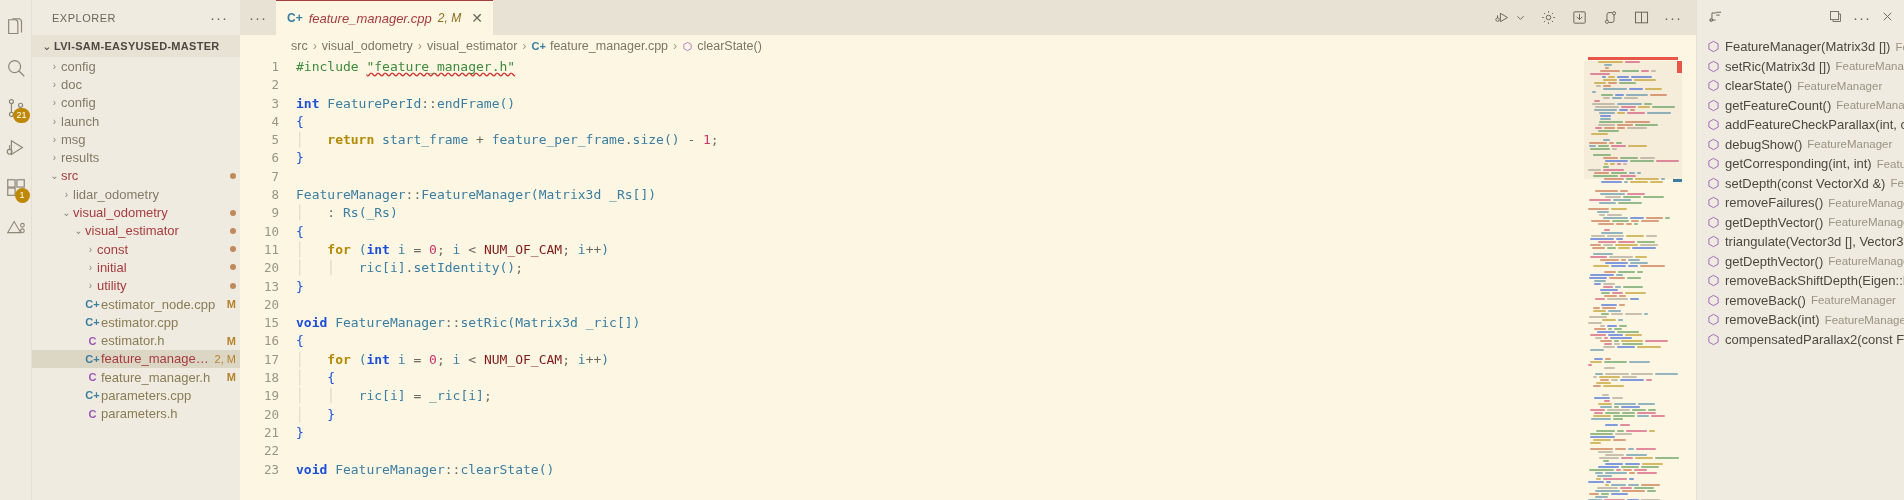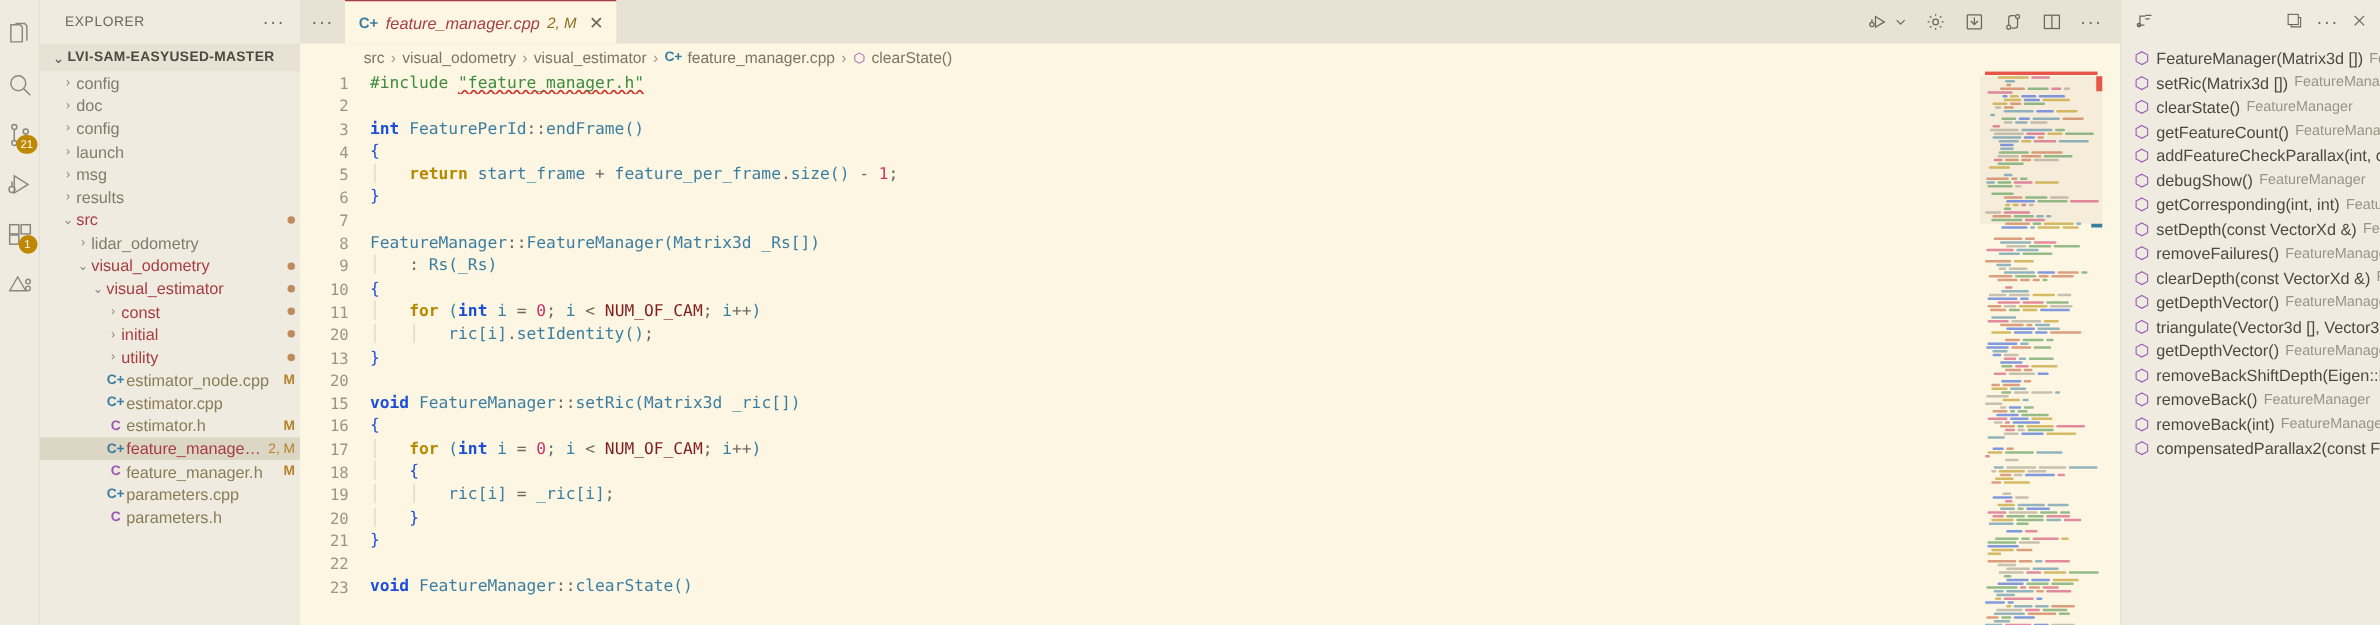--- a/index.html
+++ b/index.html
@@ -1159,29 +1159,20 @@
           </span>
           <span class="oname">removeFailures()</span>
           <span class="odetail">FeatureManager</span>
         </div>
         <div class="ol-row">
           <span class="hexicon" style="display: inline-flex;">
             <svg width="13" height="13" viewBox="0 0 24 24" fill="none" stroke="#9B59B6" stroke-width="1.6">
               <polygon points="12,2.5 20.5,7.2 20.5,16.8 12,21.5 3.5,16.8 3.5,7.2"></polygon>
             </svg>
           </span>
-          <span class="oname">clearDepth(const VectorXd &amp;)</span>
-          <span class="odetail">Fe...</span>
-        </div>
-        <div class="ol-row">
-          <span class="hexicon" style="display: inline-flex;">
-            <svg width="13" height="13" viewBox="0 0 24 24" fill="none" stroke="#9B59B6" stroke-width="1.6">
-              <polygon points="12,2.5 20.5,7.2 20.5,16.8 12,21.5 3.5,16.8 3.5,7.2"></polygon>
-            </svg>
-          </span>
           <span class="oname">getDepthVector()</span>
           <span class="odetail">FeatureManager</span>
         </div>
         <div class="ol-row">
           <span class="hexicon" style="display: inline-flex;">
             <svg width="13" height="13" viewBox="0 0 24 24" fill="none" stroke="#9B59B6" stroke-width="1.6">
               <polygon points="12,2.5 20.5,7.2 20.5,16.8 12,21.5 3.5,16.8 3.5,7.2"></polygon>
             </svg>
           </span>
           <span class="oname">triangulate(Vector3d [], Vector3...</span>

